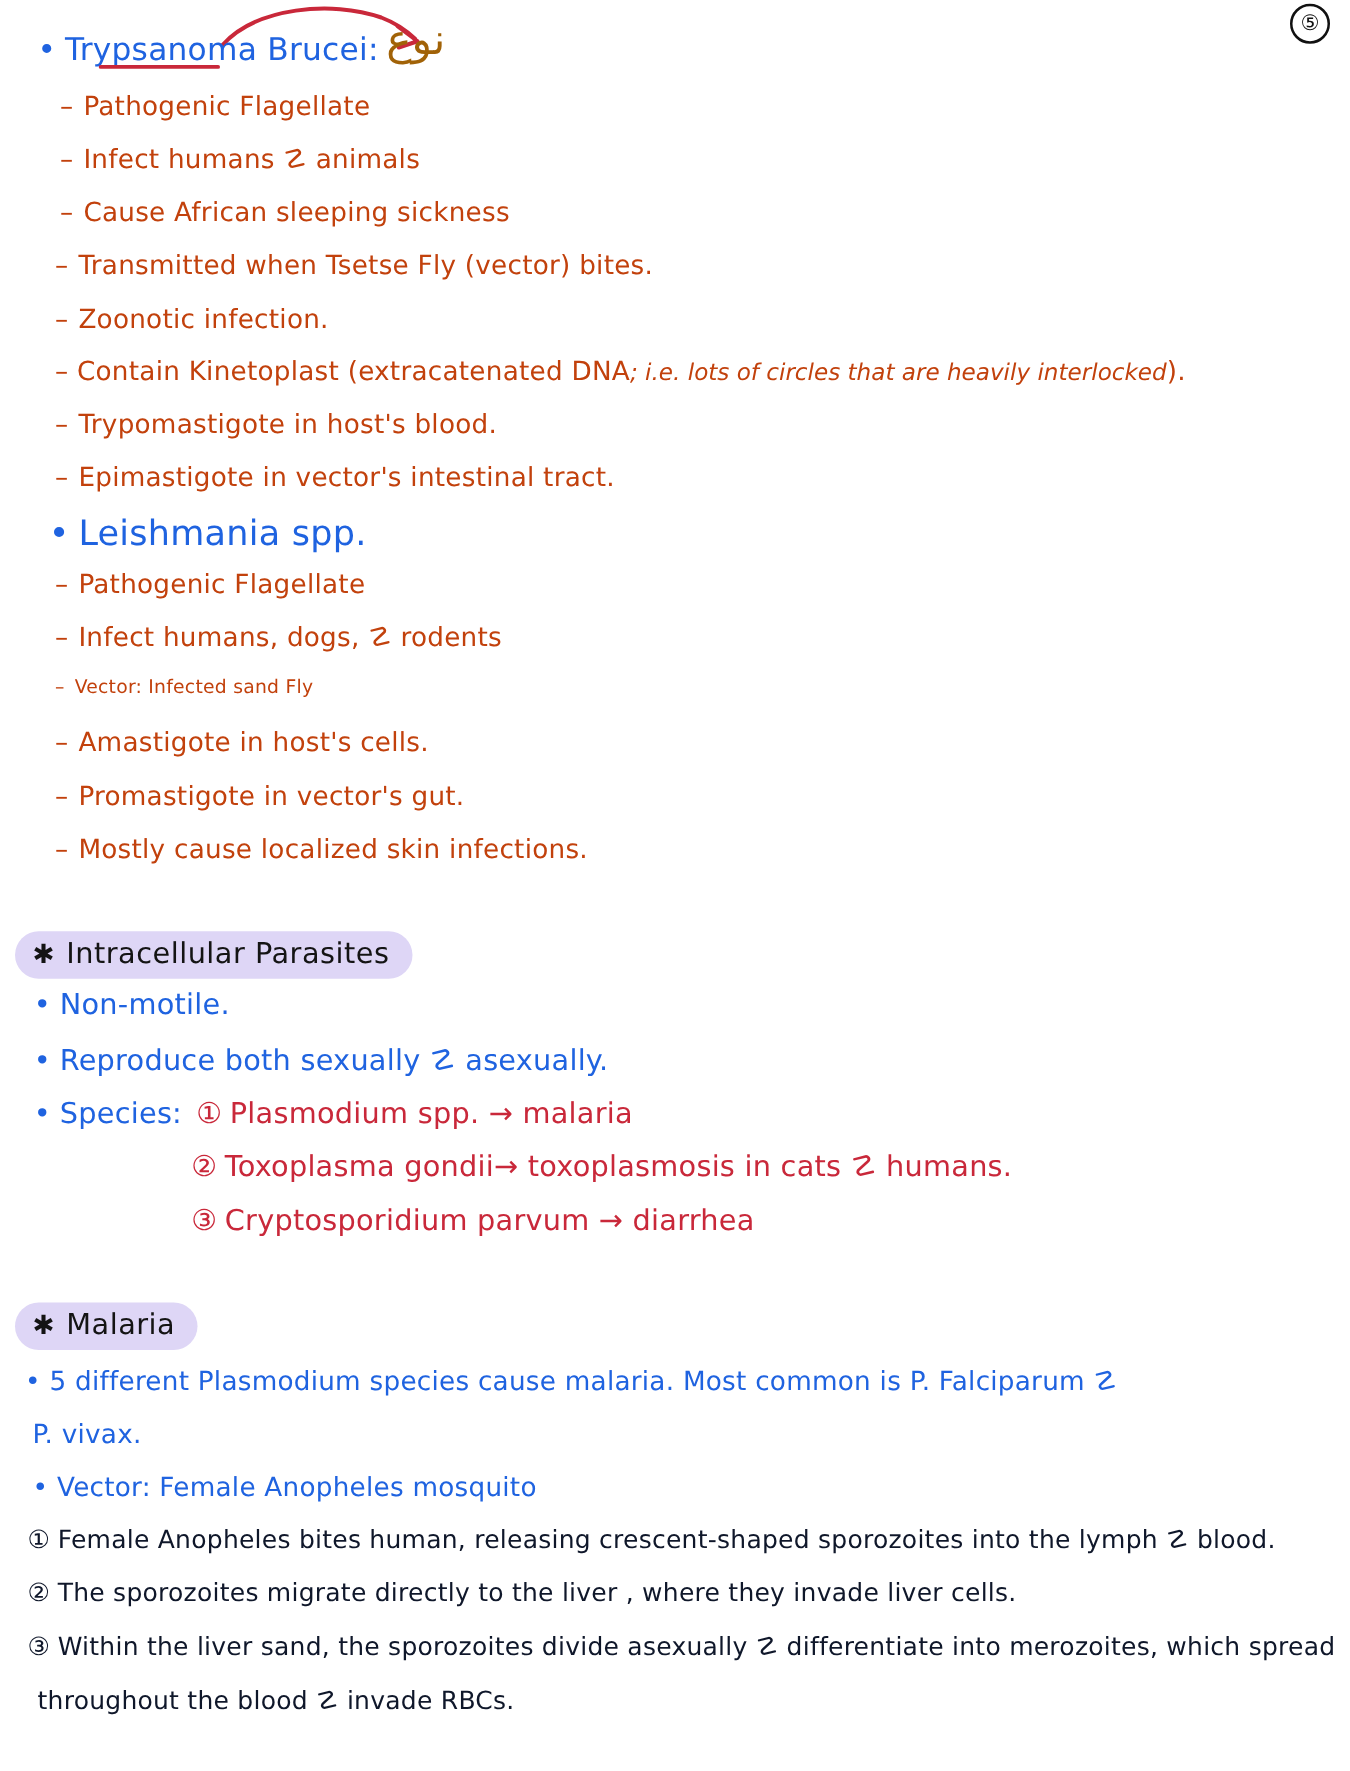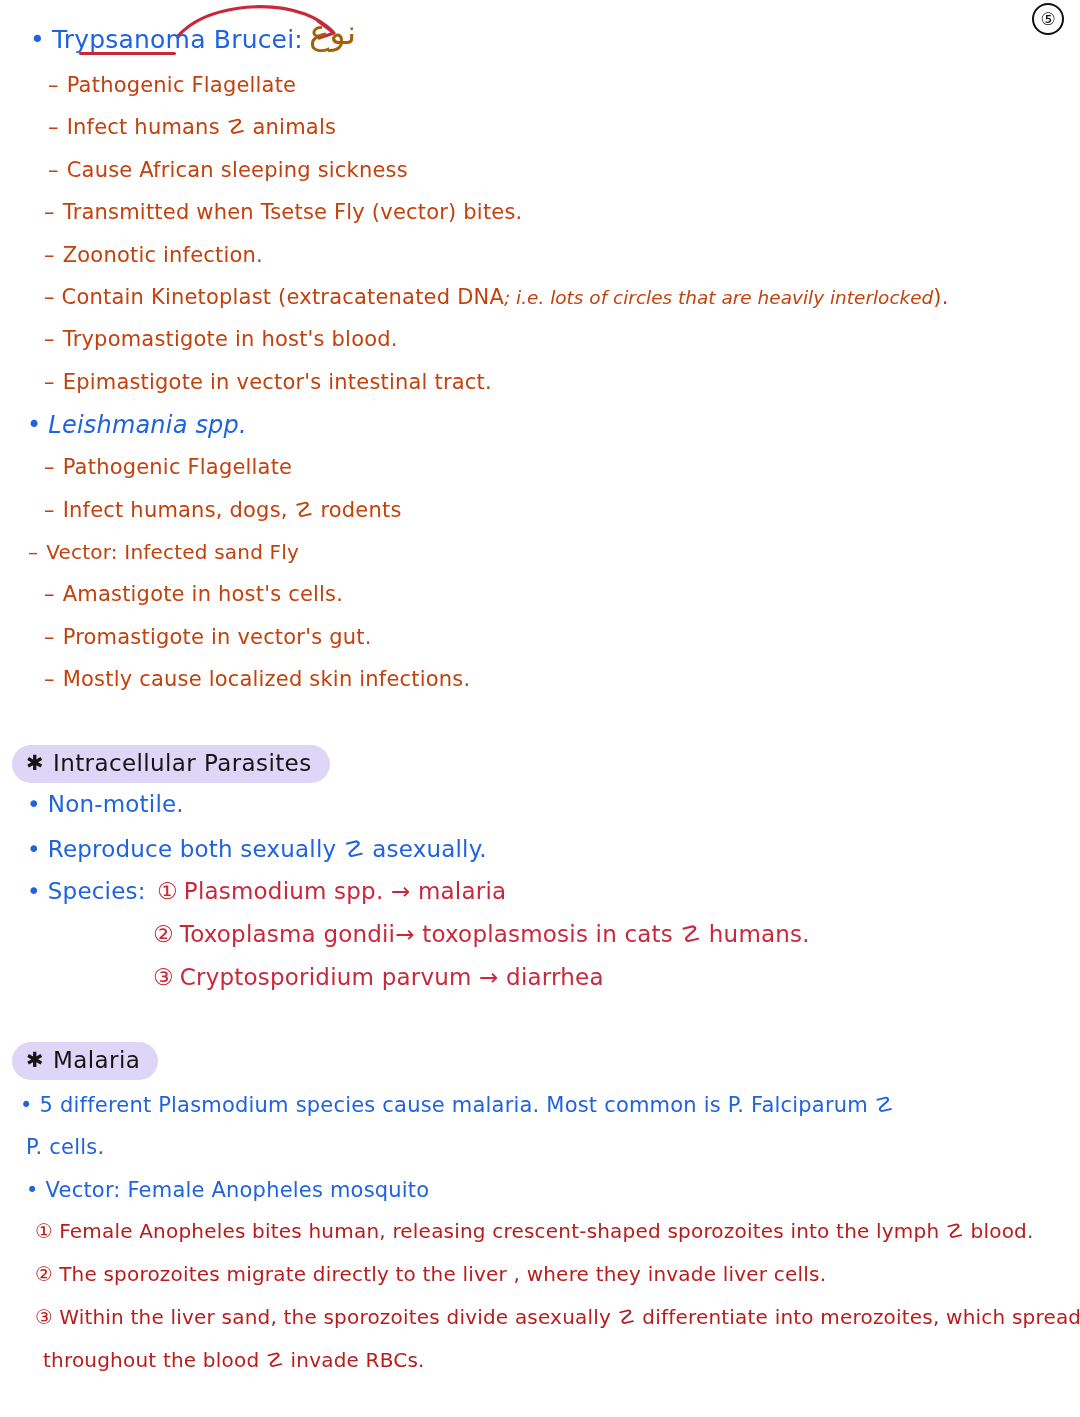--- a/index.html
+++ b/index.html
@@ -12,21 +12,21 @@
     height: 1417px;
     position: relative;
     font-family: "DejaVu Sans", sans-serif;
     overflow: hidden;
   }
 
   
   .c-blue    { color: #1f63e0; }
   .c-green   { color: #c2410c; }
   .c-red     { color: #c9283a; }
-  .c-magenta { color: #b91c1c; margin-left: 13px; }
+  .c-magenta { color: #0f172a; }
 
   
   .line {
     position: absolute;
     white-space: nowrap;
     font-family: "DejaVu Sans", sans-serif;
     line-height: 1;
     letter-spacing: 0.2px;
   }
 
@@ -133,25 +133,25 @@
 <div class="line hand c-green dash" style="left:44px; top:202px; font-size:21px;">Transmitted when  Tsetse Fly (vector) bites.</div>
 <div class="line hand c-green dash" style="left:44px; top:245px; font-size:21px;">Zoonotic infection.</div>
 
 <div class="line hand c-green" style="left:44px; top:287px; font-size:21px;text-align:right;">
   <span>–&nbsp;</span><span>Contain Kinetoplast (extracatenated DNA</span><span class="sub-italic">; i.e. lots of circles that are heavily interlocked</span><span>).</span>
 </div>
 
 <div class="line hand c-green dash" style="left:44px; top:329px; font-size:21px;">Trypomastigote in host's blood.</div>
 <div class="line hand c-green dash" style="left:44px; top:372px; font-size:21px;">Epimastigote in vector's intestinal tract.</div>
 
-<div class="line hand c-blue bullet-dot" style="left:27px; top:413px; font-size:24px;font-style:italic;">Leishmania spp.</div>
+<div class="line hand c-blue bullet-dot" style="left:39px; top:413px; font-size:28px;">Leishmania spp.</div>
 
 <div class="line hand c-green dash" style="left:44px; top:457px; font-size:21px;">Pathogenic Flagellate</div>
 <div class="line hand c-green dash" style="left:44px; top:500px; font-size:21px;">Infect humans, dogs, ☡ rodents</div>
-<div class="line hand c-green dash" style="left:28px; top:542px; font-size:20px;text-align:right;">Vector: Infected sand Fly</div>
+<div class="line hand c-green dash" style="left:44px; top:542px; font-size:15px;text-align:right;">Vector: Infected sand Fly</div>
 <div class="line hand c-green dash" style="left:44px; top:584px; font-size:21px;">Amastigote in host's cells.</div>
 <div class="line hand c-green dash" style="left:44px; top:627px; font-size:21px;">Promastigote in vector's gut.</div>
 <div class="line hand c-green dash" style="left:44px; top:669px; font-size:21px;">Mostly cause localized skin infections.</div>
 
 <div class="hl-heading" style="left:12px; top:745px;">
   <span class="star">✱</span>
   <span>Intracellular  Parasites</span>
 </div>
 
 <div class="line hand c-blue bullet-dot" style="left:27px; top:793px; font-size:23px;">Non-motile.</div>
@@ -175,21 +175,21 @@
   <span>→</span>
   <span>diarrhea</span>
 </div>
 
 <div class="hl-heading" style="left:12px; top:1042px;">
   <span class="star">✱</span>
   <span>Malaria</span>
 </div>
 
 <div class="line hand c-blue bullet-dot" style="left:20px; top:1095px; font-size:21px;">5 different  Plasmodium species cause  malaria. Most common is P. Falciparum  ☡</div>
-<div class="line hand c-blue" style="left:26px; top:1137px; font-size:21px;">P. cells.</div>
+<div class="line hand c-blue" style="left:26px; top:1137px; font-size:21px;">P. vivax.</div>
 <div class="line hand c-blue bullet-dot" style="left:26px; top:1180px; font-size:21px;">Vector: Female  Anopheles mosquito</div>
 
 <div class="line hand c-magenta" style="left:22px; top:1221px; font-size:20px;">
   <span class="circ">①</span><span>Female Anopheles bites human, releasing crescent-shaped  sporozoites into the lymph ☡ blood.</span>
 </div>
 <div class="line hand c-magenta" style="left:22px; top:1264px; font-size:20px;">
   <span class="circ">②</span><span>The sporozoites migrate directly to the liver , where they invade liver cells.</span>
 </div>
 <div class="line hand c-magenta" style="left:22px; top:1307px; font-size:20px;">
   <span class="circ">③</span><span>Within the liver sand, the sporozoites divide asexually  ☡  differentiate  into merozoites, which spread</span>

